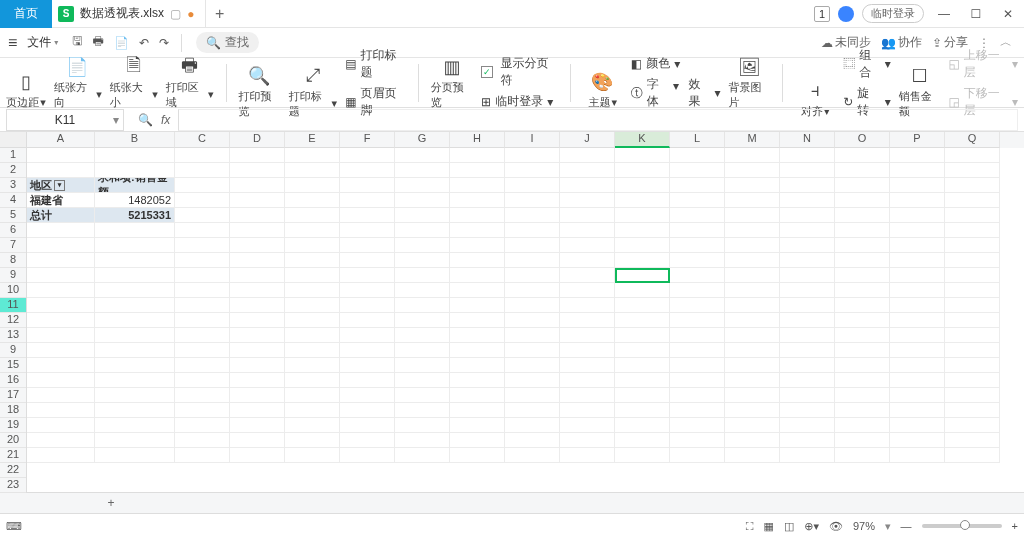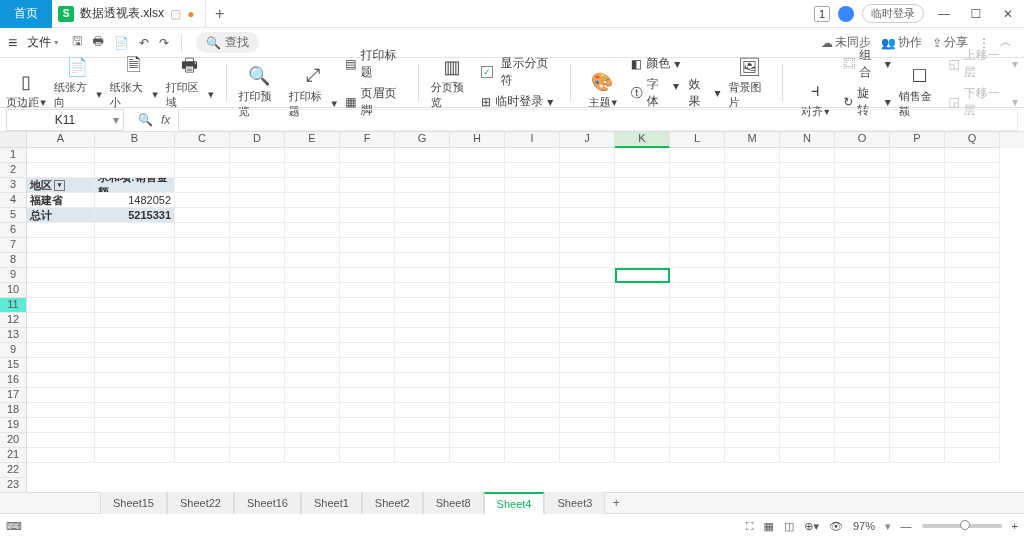--- a/index.html
+++ b/index.html
@@ -669,30 +669,20 @@
           <div class="cell" style="width: 55px;"></div>
           <div class="cell" style="width: 55px;"></div>
           <div class="cell" style="width: 55px;"></div>
         </div>
       </div>
   </div>
 </div>
 
 <div class="tabs-strip">
   <div class="spacer"></div>
-  <div class="sheet-tabs" style="display:flex">
-      <div class="sheet-tab">Sheet15</div>
-      <div class="sheet-tab">Sheet22</div>
-      <div class="sheet-tab">Sheet16</div>
-      <div class="sheet-tab">Sheet1</div>
-      <div class="sheet-tab">Sheet2</div>
-      <div class="sheet-tab">Sheet8</div>
-      <div class="sheet-tab active">Sheet4</div>
-      <div class="sheet-tab">Sheet3</div>
-    </div>
   <div class="tabs-add">+</div>
 </div>
 
 <div class="statusbar">
   <span>⌨</span>
   <div class="sp">
     <span>⛶</span>
     <span>▦</span>
     <span>◫</span>
     <span>⊕▾</span>

